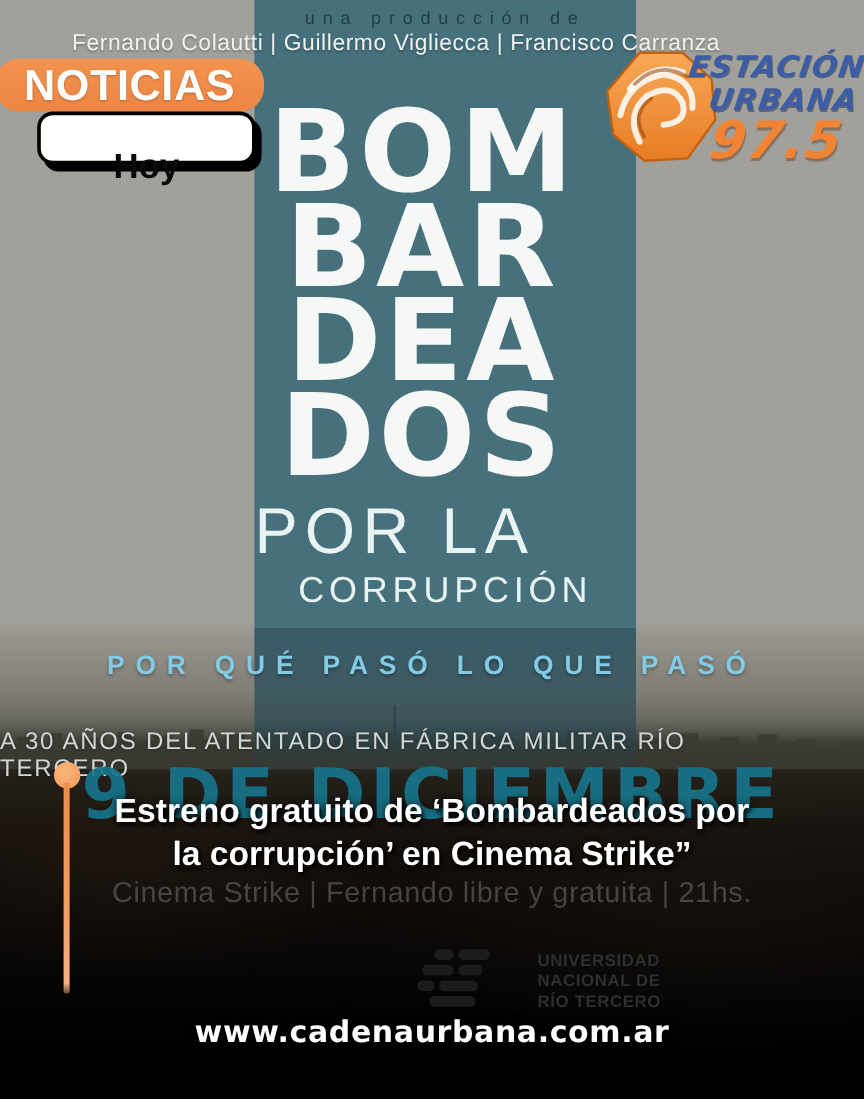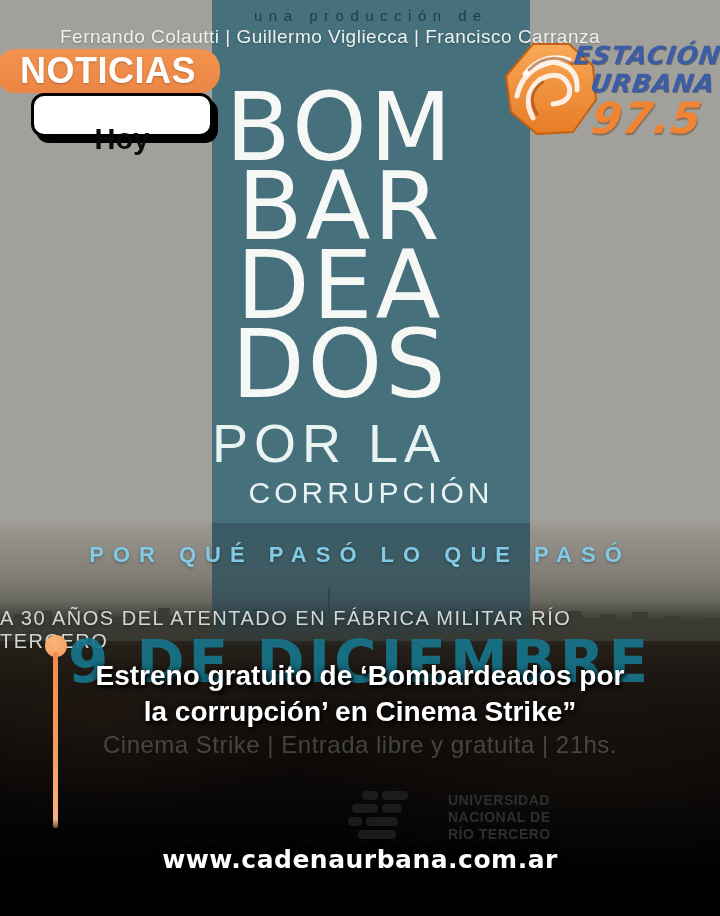--- a/index.html
+++ b/index.html
@@ -20,22 +20,22 @@
   
   .skyline{position:absolute;left:0;top:586px;width:720px;height:55px;z-index:1;opacity:.9;}
   
   .poster{position:absolute;left:212px;top:0;width:318px;height:523px;background:#46707c;z-index:2;}
   .poster-overlay{position:absolute;left:212px;top:523px;width:318px;height:125px;z-index:2;
     background:linear-gradient(180deg, rgba(38,80,95,.85) 0%, rgba(32,68,82,.6) 70%, rgba(28,60,74,0) 100%);}
   .production-credit{left:212px;top:7px;width:318px;text-align:center;
     font-size:15px;letter-spacing:6.5px;color:#223d49;font-weight:500;z-index:3;}
   .producers{left:0;top:26px;width:660px;text-align:center;font-size:19px;letter-spacing:.5px;
     color:#eef2ef;z-index:3;text-shadow:0 1px 2px rgba(0,0,0,.25);}
-  .movie-title{left:212px;top:88px;width:256px;text-align:center;z-index:3;
-    font-family:"DejaVu Sans",sans-serif;font-weight:normal;color:#f6f8f6;
+  .movie-title{left:224px;top:88px;width:256px;text-align:center;z-index:3;
+    font-family:"DejaVu Sans",sans-serif;font-weight:bold;color:#f6f8f6;
     font-size:95px;line-height:79px;letter-spacing:3px;}
   .por-la{left:212px;top:412px;width:318px;z-index:3;
     font-size:54px;font-weight:300;letter-spacing:6px;color:#e9f3f1;}
   .corrupcion{left:212px;top:476px;width:318px;text-align:center;z-index:3;
     font-size:30px;font-weight:300;letter-spacing:4px;color:#e9f3f1;}
   .tagline{left:0;top:542px;width:720px;text-align:center;z-index:3;
     font-size:22px;font-weight:bold;letter-spacing:9px;color:#82cbe6;
     text-shadow:0 1px 3px rgba(0,0,0,.35);}
   .anniversary{left:0;top:607px;width:684px;text-align:left;z-index:3;
     font-size:20px;letter-spacing:1.5px;color:#d3d7d3;text-shadow:0 1px 3px rgba(0,0,0,.3);}
@@ -112,21 +112,21 @@
   <div class="abs corrupcion">CORRUPCIÓN</div>
   <div class="abs anniversary">A 30 AÑOS DEL ATENTADO EN FÁBRICA MILITAR RÍO TERCERO</div>
 
   <div class="abs screening-date">9 DE DICIEMBRE</div>
 
   <div class="abs headline">
     <div>Estreno gratuito de ‘Bombardeados por</div>
     <div>la corrupción’ en Cinema Strike”</div>
   </div>
 
-  <div class="abs screening-info">Cinema Strike | Entrada libre y gratuita | 21hs.</div>
+  <div class="abs screening-info">Cinema Strike | Fernando libre y gratuita | 21hs.</div>
 
   <div class="abs marker-dot"></div>
   <div class="abs marker-line"></div>
 
   <div class="abs noticias-badge">
     <span>NOTICIAS</span>
   </div>
   <div class="abs hoy-badge">
     <span>Hoy</span>
   </div>

